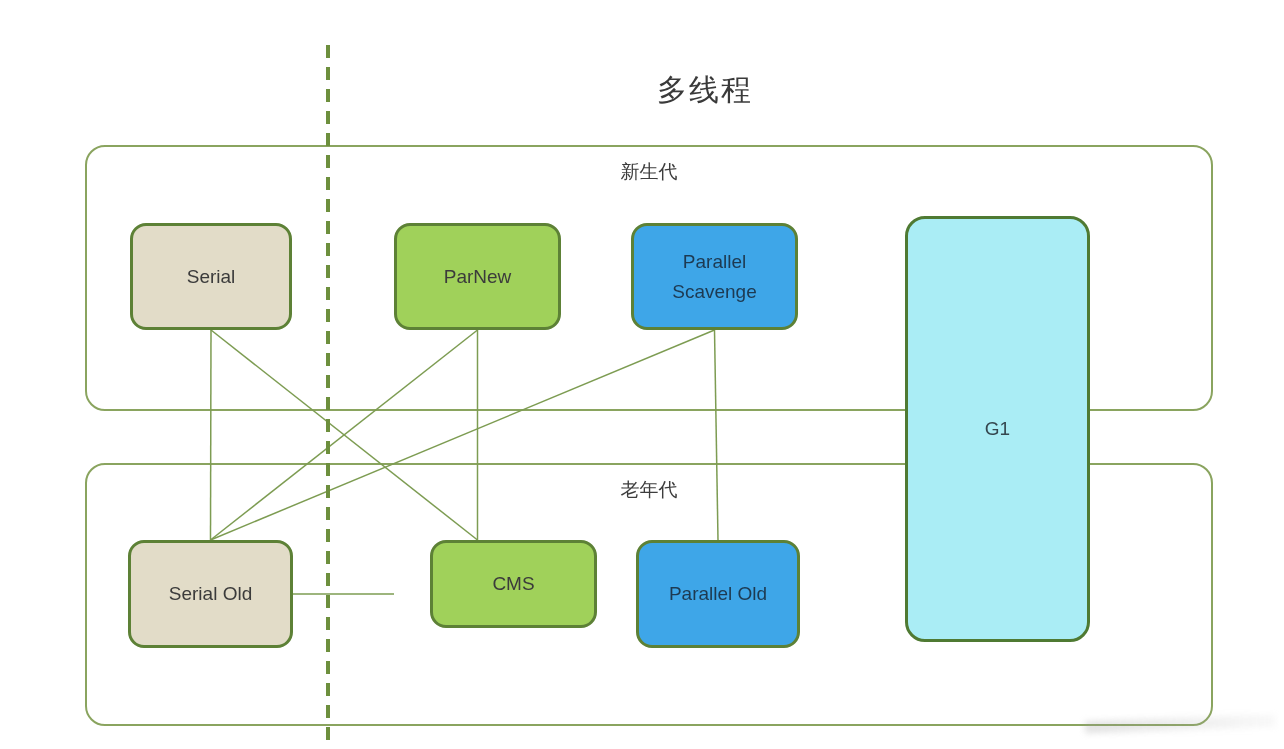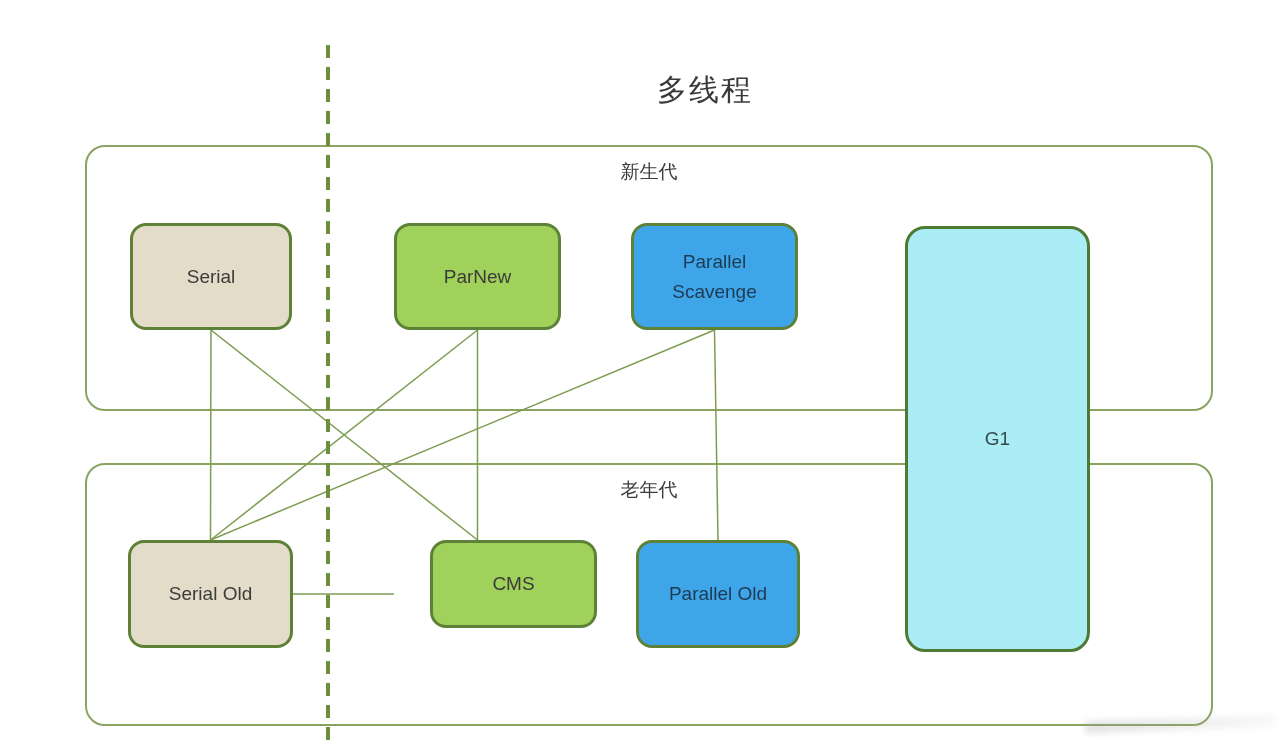--- a/index.html
+++ b/index.html
@@ -82,21 +82,21 @@
     font-size: 19px;
     color: #3b3b3b;
     line-height: 1.55;
     padding: 4px 10px;
     box-sizing: border-box;
     z-index: 4;
   }
   #node-serial            { left: 130px; top: 223px; width: 162px; height: 107px; }
   #node-parnew            { left: 394px; top: 223px; width: 167px; height: 107px; justify-content: center; }
   #node-parallel-scavenge { left: 631px; top: 223px; width: 167px; height: 107px; color: #1d3a52; }
-  #node-g1                { left: 905px; top: 226px; width: 185px; height: 426px;
+  #node-g1                { left: 905px; top: 216px; width: 185px; height: 426px;
                             border-color: #4f7a33; border-radius: 20px; color: #35474f; }
   #node-serial-old        { left: 128px; top: 540px; width: 165px; height: 108px; }
   #node-cms               { left: 386px; top: 540px; width: 167px; height: 88px; margin-left: 44px; }
   #node-parallel-old      { left: 636px; top: 540px; width: 164px; height: 108px; color: #1d3a52; }
 
   
   #watermark {
     position: absolute;
     left: 1085px;
     top: 718px;

